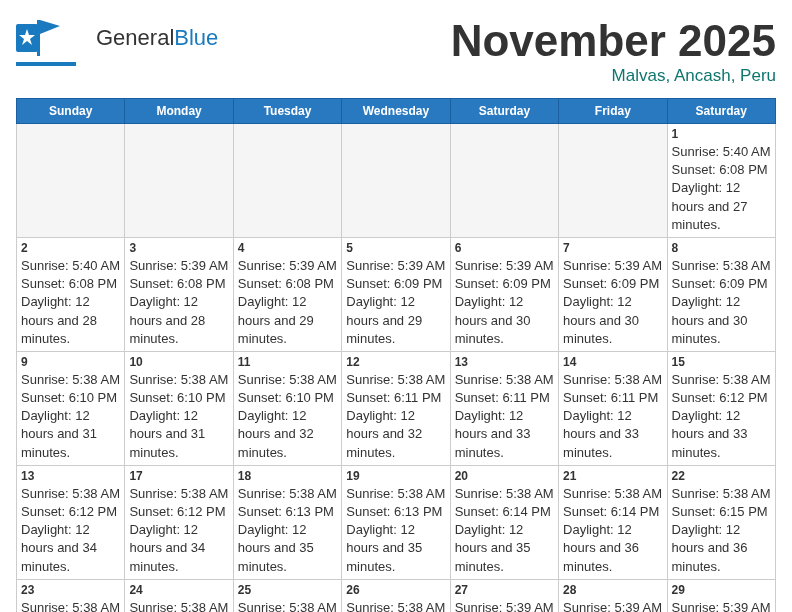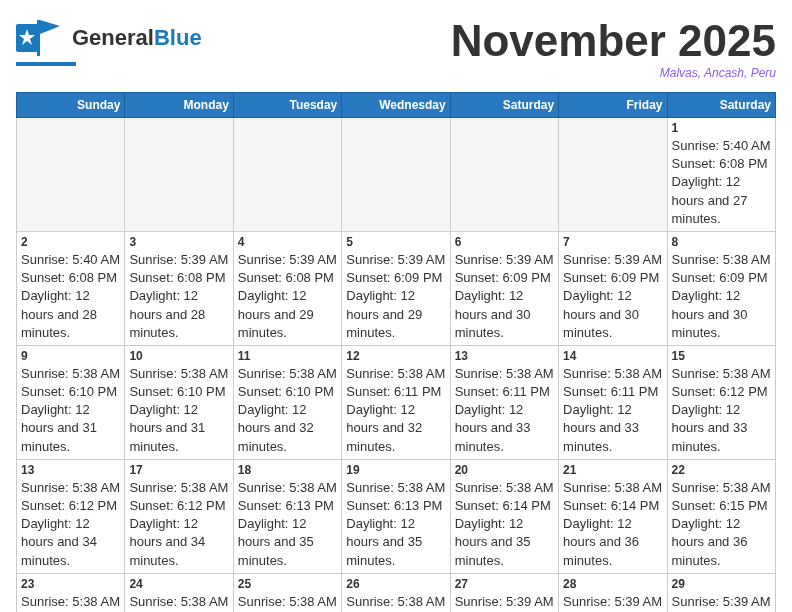--- a/index.html
+++ b/index.html
@@ -16,58 +16,58 @@
       align-items: flex-start;
       margin-bottom: 12px;
     }
     .logo {
       display: flex;
       flex-direction: column;
       align-items: flex-start;
     }
     .logo-text {
       font-size: 22px;
-      font-weight: bold;
+      font-weight: normal;
       color: #333;
       line-height: 1;
+      margin-left: 24px;
     }
     .logo-text span {
       color: #1a7abf;
     }
     .logo-bar {
       width: 60px;
       height: 4px;
       background: #1a7abf;
       margin-top: 2px;
     }
     .title-section {
       text-align: right;
     }
     .month-title {
       font-size: 44px;
       font-weight: bold;
       color: #333;
     }
     .location {
-      font-size: 12px;
-      color: #8b5cf6;
-      font-style: italic;
+      font-size: 17px;
+      color: #0f766e;
     }
     .calendar {
       width: 100%;
       border-collapse: collapse;
       border: 1px solid #ccc;
     }
     .calendar th {
       background: #2979c0;
       color: #fff;
       font-size: 12px;
       font-weight: bold;
       padding: 5px 4px;
-      text-align: right;
+      text-align: center;
       border: 1px solid #1a5fa0;
     }
     .calendar td {
       vertical-align: top;
       border: 1px solid #ccc;
       padding: 3px 4px;
       width: 108px;
       min-height: 70px;
       background: #fff;
       font-size: 9.5px;

